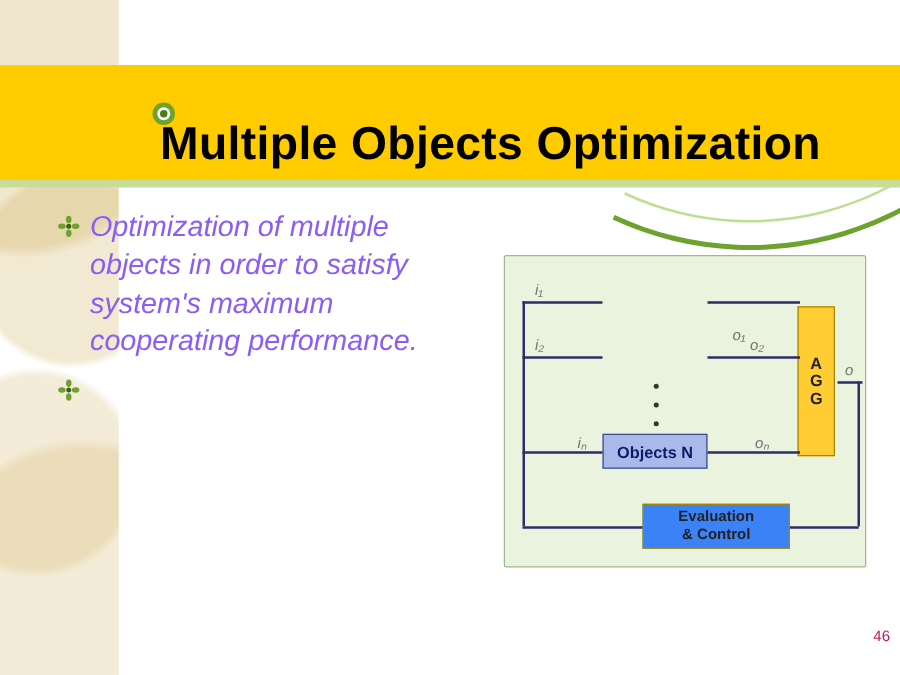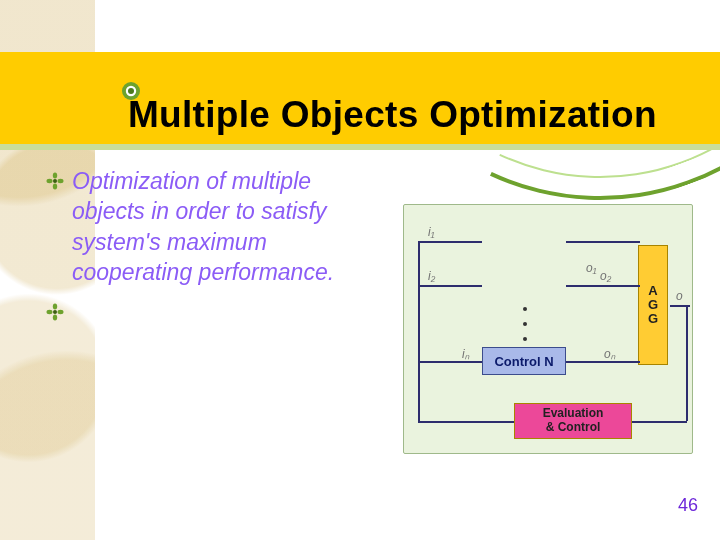--- a/index.html
+++ b/index.html
@@ -77,32 +77,32 @@
 
   .agg {
     position: absolute; right: 24px; top: 40px; width: 30px; height: 120px;
     background: #ffcc33; border: 1px solid #a88400;
     display:flex; align-items:center; justify-content:center;
     writing-mode: horizontal-tb;
     font-size: 13px; color:#222; font-weight:600; text-align:center; line-height:1.1;
   }
   .eval {
     position: absolute; left: 110px; top: 198px; width: 118px; height: 36px;
-    background: #ec4899; border: 1px solid #a88400;
+    background: #3b82f6; border: 1px solid #a88400;
     display:flex; align-items:center; justify-content:center;
     font-size: 12px; color:#222; font-weight:600; text-align:center; line-height:1.15;
   }
 
   
   .wire { position:absolute; background:#2d2d6d; }
   .wire.h { height:1.5px; }
   .wire.v { width:1.5px; }
   .lbl { position:absolute; font-style: italic; font-size: 12px; color:#737373; }
 
-  .pagenum { position: absolute; right: 22px; bottom: 24px; font-size: 18px; color: #6d28d9; }
+  .pagenum { position: absolute; right: 8px; bottom: 24px; font-size: 12px; color: #be185d; }
 </style>
 </head>
 <body>
 <div class="slide">
 
   <div class="texture"></div>
   <div class="swoosh"></div>
   <div class="band-shadow"></div>
   <div class="band"></div>
 
@@ -135,21 +135,21 @@
             <ellipse cx="3.5" cy="9" rx="3" ry="2.2"></ellipse>
             <ellipse cx="14.5" cy="9" rx="3" ry="2.2"></ellipse>
           </g>
         <circle cx="9" cy="9" r="2" fill="#3d5f12"></circle>
       </svg>
     </div>
   </div>
 
   <div class="diagram">
 
-    <div class="sysbox sN">Control N</div>
+    <div class="sysbox sN">Objects N</div>
     <div class="dots">
         <span></span>
         <span></span>
         <span></span>
       </div>
 
     <div class="agg" style="white-space: pre-line;">A
 G
 G</div>
     <div class="eval" style="white-space: pre-line;">Evaluation

